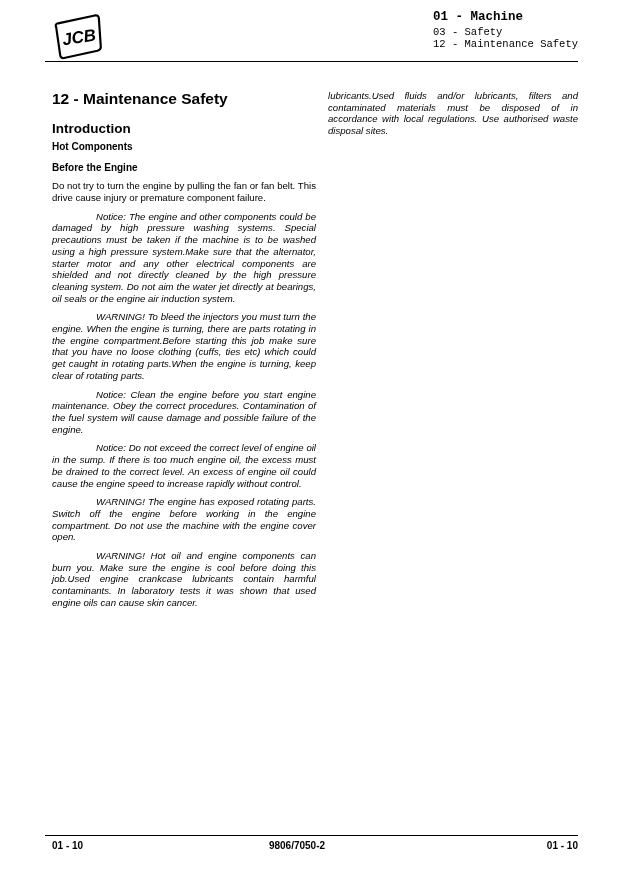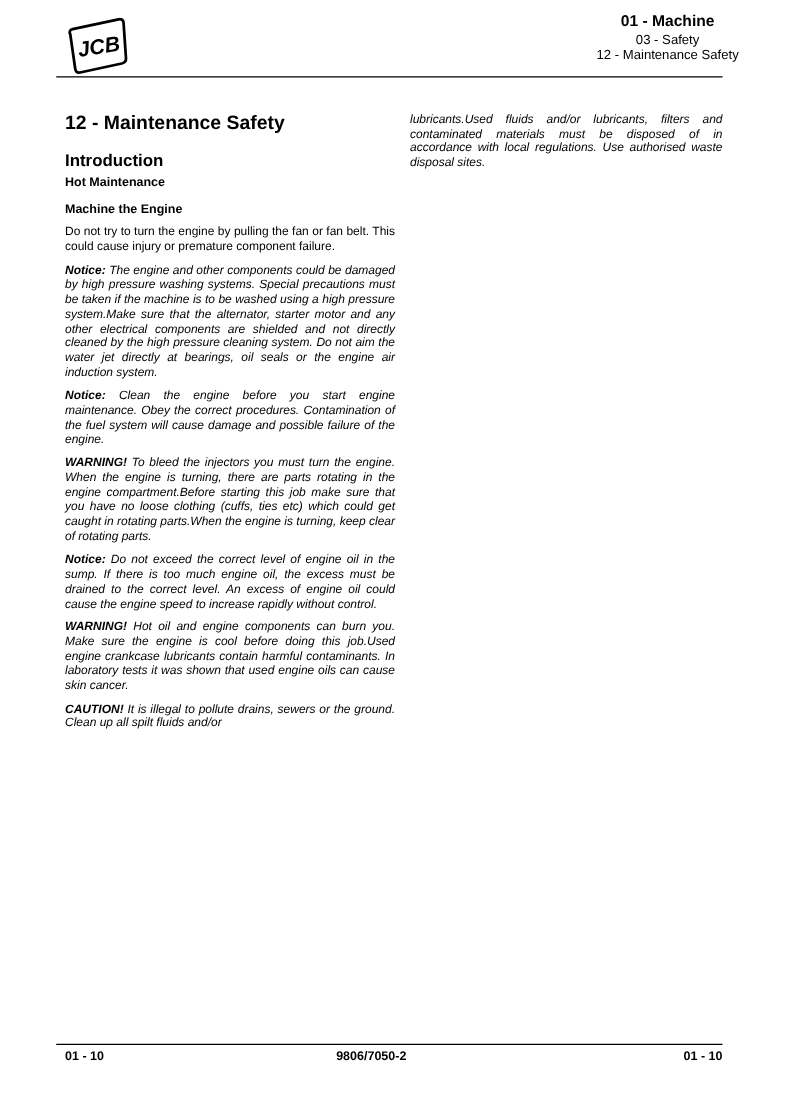--- a/index.html
+++ b/index.html
@@ -8,37 +8,37 @@
     background:#ffffff;
     font-family:"Liberation Sans", sans-serif;
     color:#000;
     position:relative;
     overflow:hidden;
   }
   .page { position:absolute; inset:0; }
 
   
   .logo-wrap { position:absolute; left:48px; top:14px; width:62px; height:46px; }
-  .crumbs { position:absolute; top:10px; right:42px; text-align:center; }
+  .crumbs { position:absolute; top:10px; right:55px; text-align:left;font-family:Liberation Mono, monospace; }
   .crumb-1 { font-size:12.5px; font-weight:bold; line-height:1.25; }
   .crumb-2, .crumb-3 { font-size:10.5px; line-height:1.2; }
   .rule-top { position:absolute; left:45px; top:61px; width:533px; border-top:1.6px solid #000; }
 
   
   .main { position:absolute; left:52px; top:90px; width:526px; display:flex; gap:12px; }
   .col-left  { width:264px; }
   .col-right { width:250px; }
 
   .title { font-size:15.5px; font-weight:bold; line-height:1.15; margin:0 0 13px 0; }
   .intro { font-size:13.5px; font-weight:bold; line-height:1.15; margin:0 0 5px 0; }
   .sub   { font-size:10px;   font-weight:bold; line-height:1.25; margin:8px 0 6px 0; }
   .sub.first { margin-top:0; }
   .body  { font-size:9.6px; line-height:11.7px; text-align:justify; margin:0 0 7px 0; }
   .notice { font-style:italic; }
-  .lead { font-weight:bold; font-style:italic; }
+  .lead { font-weight:normal; font-style:italic;margin-left:44px; }
 
   
   .rule-bottom { position:absolute; left:45px; top:835px; width:533px; border-top:1.6px solid #000; }
   .footer-left   { position:absolute; left:52px;  top:840px; font-size:10px; font-weight:bold; }
   .footer-center { position:absolute; left:297px; top:840px; transform:translateX(-50%); font-size:10px; font-weight:bold;text-align:center; }
   .footer-right  { position:absolute; right:55px; top:840px; font-size:10px; font-weight:bold; }
 </style>
 </head>
 <body>
 
@@ -60,39 +60,39 @@
   </div>
 
   <div class="rule-top"></div>
 
   <div class="main">
 
     <div class="col-left">
       <h1 class="title">12 - Maintenance Safety</h1>
       <h2 class="intro">Introduction</h2>
 
-      <h3 class="sub first">Hot Maintenance</h3>
+      <h3 class="sub first">Hot Components</h3>
 
-      <h3 class="sub">Machine the Engine</h3>
-      <p class="body">Do not try to turn the engine by pulling the fan or fan belt. This could cause injury or premature component failure.</p>
+      <h3 class="sub">Before the Engine</h3>
+      <p class="body">Do not try to turn the engine by pulling the fan or fan belt. This drive cause injury or premature component failure.</p>
 
       <p class="body notice"><b class="lead">Notice:</b> <span>The engine and other components could be damaged by high pressure washing systems. Special precautions must be taken if the machine is to be washed using a high pressure system.Make sure that the alternator, starter motor and any other electrical components are shielded and not directly cleaned by the high pressure cleaning system. Do not aim the water jet directly at bearings, oil seals or the engine air induction system.</span></p>
 
+      <p class="body notice"><b class="lead">WARNING!</b> <span>To bleed the injectors you must turn the engine. When the engine is turning, there are parts rotating in the engine compartment.Before starting this job make sure that you have no loose clothing (cuffs, ties etc) which could get caught in rotating parts.When the engine is turning, keep clear of rotating parts.</span></p>
+
       <p class="body notice"><b class="lead">Notice:</b> <span>Clean the engine before you start engine maintenance. Obey the correct procedures. Contamination of the fuel system will cause damage and possible failure of the engine.</span></p>
-
-      <p class="body notice"><b class="lead">WARNING!</b> <span>To bleed the injectors you must turn the engine. When the engine is turning, there are parts rotating in the engine compartment.Before starting this job make sure that you have no loose clothing (cuffs, ties etc) which could get caught in rotating parts.When the engine is turning, keep clear of rotating parts.</span></p>
 
       <p class="body notice"><b class="lead">Notice:</b> <span>Do not exceed the correct level of engine oil in the sump. If there is too much engine oil, the excess must be drained to the correct level. An excess of engine oil could cause the engine speed to increase rapidly without control.</span></p>
 
+      <p class="body notice"><b class="lead">WARNING!</b> <span>The engine has exposed rotating parts. Switch off the engine before working in the engine compartment. Do not use the machine with the engine cover open.</span></p>
 
       <p class="body notice"><b class="lead">WARNING!</b> <span>Hot oil and engine components can burn you. Make sure the engine is cool before doing this job.Used engine crankcase lubricants contain harmful contaminants. In laboratory tests it was shown that used engine oils can cause skin cancer.</span></p>
 
 
 
-      <p class="body notice"><b class="lead">CAUTION!</b> <span>It is illegal to pollute drains, sewers or the ground. Clean up all spilt fluids and/or</span></p>
     </div>
 
     <div class="col-right">
       <p class="body notice"><span>lubricants.Used fluids and/or lubricants, filters and contaminated materials must be disposed of in accordance with local regulations. Use authorised waste disposal sites.</span></p>
     </div>
 
   </div>
 
   <div class="rule-bottom"></div>
   <div class="footer-left">01 - 10</div>

